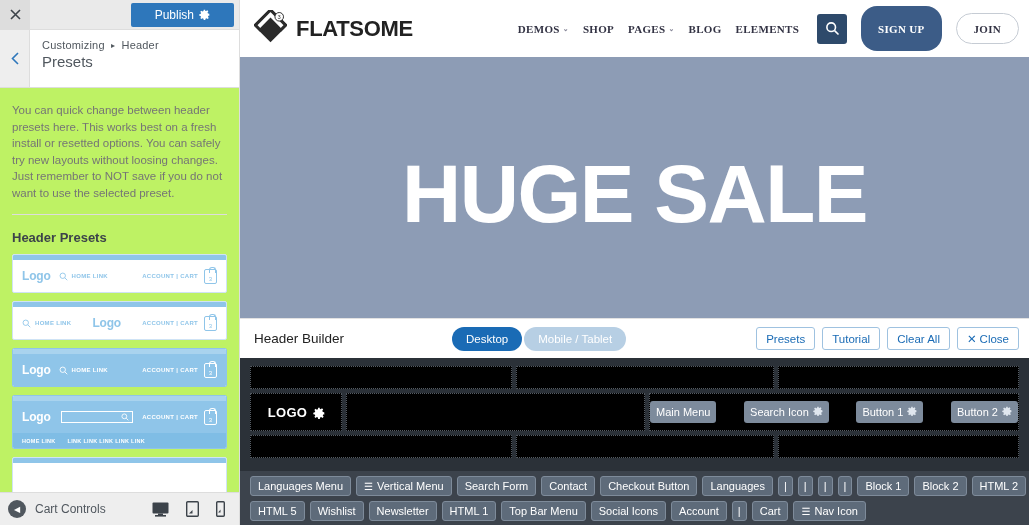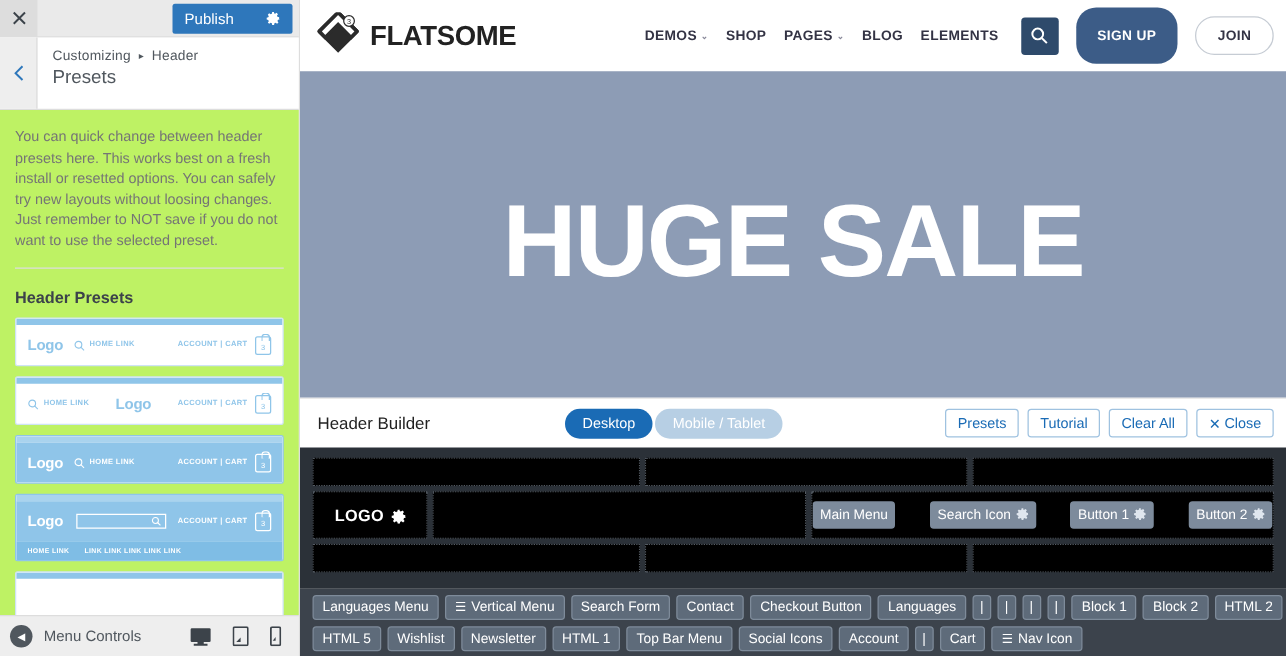--- a/index.html
+++ b/index.html
@@ -20,23 +20,23 @@
     height: 30px; background: #eaeaea; border-bottom: 1px solid #ddd;
     display: flex; align-items: center; justify-content: space-between;
     flex: 0 0 30px;
   }
   .cz-close {
     width: 30px; height: 30px; display: flex; align-items: center;
     justify-content: center; font-size: 14px; color: #3c434a;
     background: #ddd; cursor: pointer;
   }
   .cz-publish {
-    display: flex; align-items: center; gap: 26px;
+    display: flex; align-items: center; gap: 5px;
     background: #2e77bb; color: #fff; font-size: 12px;
-    height: 24px; padding: 0 10px; margin-right: 5px;
+    height: 24px; padding: 0 24px; margin-right: 5px;
     border-radius: 2px; cursor: pointer; font-weight: 400;
   }
   .gear { display: inline-block; width: 11px; height: 11px; position: relative; }
   .gear svg { display: block; }
 
   .cz-header {
     background: #fff; border-bottom: 1px solid #ddd;
     display: flex; flex: 0 0 58px; position: relative;
   }
   .cz-back {
@@ -119,21 +119,21 @@
   #preview { width: 789px; height: 525px; position: relative; background: #fff; overflow: hidden; }
 
   .site-header {
     height: 57px; background: #fff; display: flex; align-items: center;
     padding: 0 10px 0 14px;
   }
   .brand { display: flex; align-items: center; gap: 9px; }
   .brand-name {
     font-size: 22px; font-weight: bold; color: #222; letter-spacing: -.3px;
   }
-  .nav { margin-left: auto; display: flex; align-items: center; gap: 14px; }
+  .nav { margin-left: auto; display: flex; align-items: center; gap: 14px; font-family: Liberation Serif, serif; }
   .nav-item {
     font-size: 11px; font-weight: bold; color: #334; letter-spacing: .3px;
     cursor: pointer; display: flex; align-items: center; gap: 3px;
   }
   .caret { font-size: 7px; color: #889; }
   .nav-search {
     width: 30px; height: 30px; background: #2e4a6b; border-radius: 3px;
     display: flex; align-items: center; justify-content: center; cursor: pointer;
     margin-left: 4px;
   }
@@ -348,21 +348,21 @@
 
       <div class="preset">
         <div class="topbar-strip"></div>
         <div class="row"></div>
       </div>
     </div>
 
     <div class="cz-footer">
       <div class="hide-ctrl">
         <span class="circ">◀</span>
-        <span class="lbl">Menu Controls</span>
+        <span class="lbl">Cart Controls</span>
       </div>
       <div class="devices">
         <span class="dev">
           <svg width="17" height="15" viewBox="0 0 17 15">
               <rect x="0.5" y="0.5" width="16" height="11" rx="1" fill="#3c434a"></rect>
               <rect x="6" y="11.5" width="5" height="2" fill="#3c434a"></rect>
               <rect x="3" y="13" width="11" height="1.6" fill="#3c434a"></rect>
             </svg>
         </span>
         <span class="dev">

